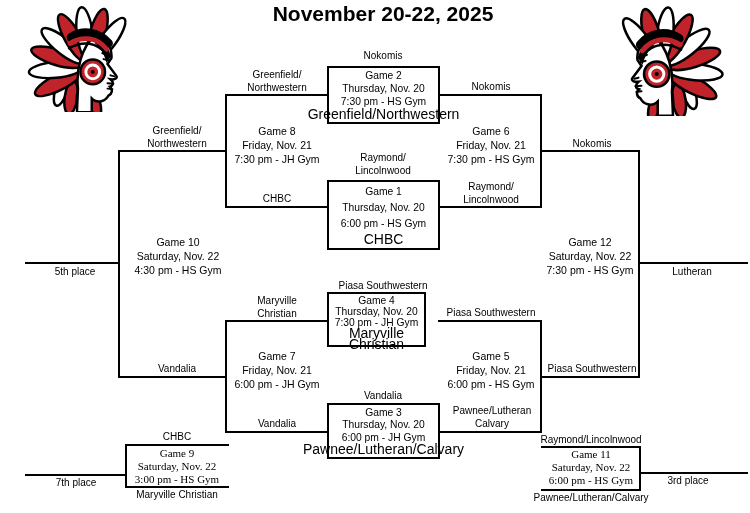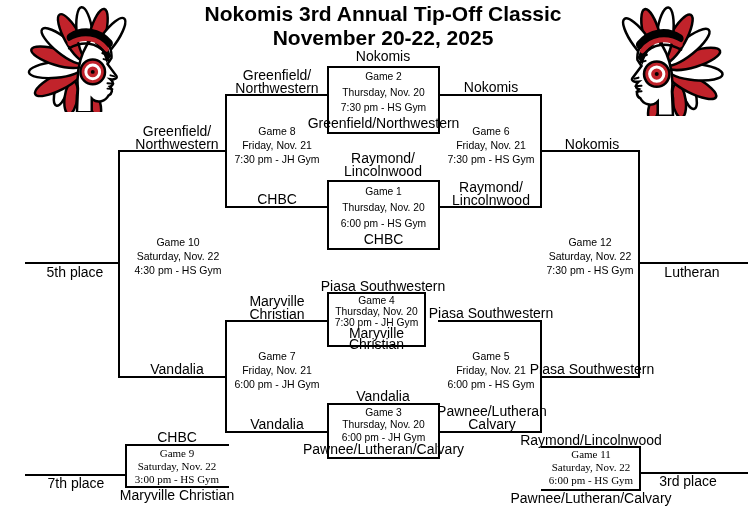--- a/index.html
+++ b/index.html
@@ -11,21 +11,21 @@
   .logo.left{left:12px;}
   .logo.right{left:608px;width:132px;}
   .logo.right svg{transform:scaleX(-1);}
   .hl{position:absolute;height:2px;background:#000;}
   .vl{position:absolute;width:2px;background:#000;}
   .gbox{position:absolute;border:2px solid #000;background:#fff;box-sizing:border-box;
         display:flex;flex-direction:column;justify-content:space-around;align-items:center;
         text-align:center;font-size:10.3px;line-height:11px;padding:1px 0;}
   .gbox .seed{font-size:14px;}
   .lbl{position:absolute;transform:translateX(-50%);white-space:pre-line;text-align:center;
-       font-size:14px;line-height:12.5px;}
+       font-size:10px;line-height:12.5px;}
   .info{position:absolute;transform:translateX(-50%);text-align:center;font-size:10.5px;
         line-height:13.8px;white-space:nowrap;}
   .info.tight{line-height:12.8px;font-size:11px;font-family:Liberation Serif, serif;}
 </style>
 </head>
 <body>
 
 <svg width="0" height="0" style="position:absolute">
   <defs>
     <g id="chief" stroke-linecap="round">
@@ -63,21 +63,20 @@
       <circle cx="82" cy="71" r="12.5" fill="#c1232b" stroke="#000" stroke-width="2.5"></circle>
       <circle cx="82" cy="71" r="7" fill="none" stroke="#ffffff" stroke-width="3"></circle>
       <circle cx="82" cy="71" r="2" fill="#000"></circle>
     </g>
   </defs>
 </svg>
 
 <div class="stage">
 
   <div class="title">
-    <div>Nokomis 3rd Annual Tip-Off Classic</div>
     <div>November 20-22, 2025</div>
   </div>
   <div class="logo left">
     <svg viewBox="0 0 130 112">
         <use href="#chief"></use>
       </svg>
   </div>
   <div class="logo right">
     <svg viewBox="0 0 130 112">
         <use href="#chief"></use>
@@ -108,21 +107,21 @@
   <div class="hl" style="left:225px;top:431px;width:104px"></div>
   <div class="hl" style="left:438px;top:431px;width:104px"></div>
   <div class="hl" style="left:125px;top:444px;width:104px"></div>
   <div class="hl" style="left:125px;top:486px;width:104px"></div>
   <div class="hl" style="left:25px;top:474px;width:102px"></div>
   <div class="hl" style="left:541px;top:446px;width:100px"></div>
   <div class="hl" style="left:541px;top:489px;width:100px"></div>
   <div class="hl" style="left:639px;top:472px;width:109px"></div>
 
   <div class="lbl" style="left:383px;top:50px">Nokomis</div>
-  <div class="gbox" style="left:327px;top:66px;width:113px;height:68px">
+  <div class="gbox" style="left:327px;top:66px;width:113px;height:58px">
     <div>Game 2</div>
     <div>Thursday, Nov. 20</div>
     <div>7:30 pm - HS Gym</div>
     <div class="seed">Greenfield/Northwestern</div>
   </div>
 
   <div class="lbl" style="left:383px;top:152px">Raymond/
 Lincolnwood</div>
   <div class="gbox" style="left:327px;top:180px;width:113px;height:70px">
     <div>Game 1</div>

